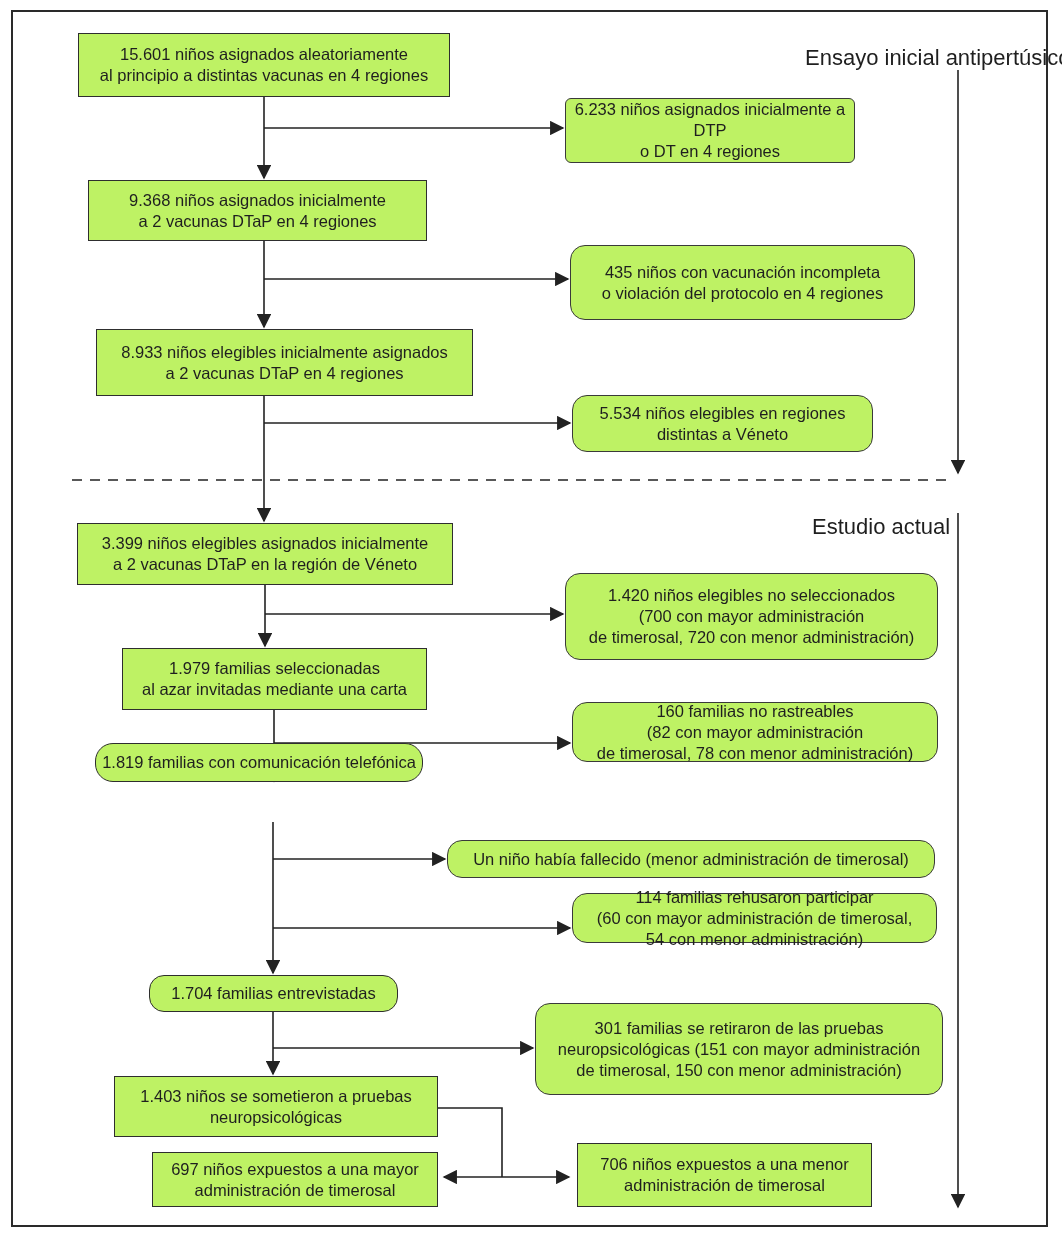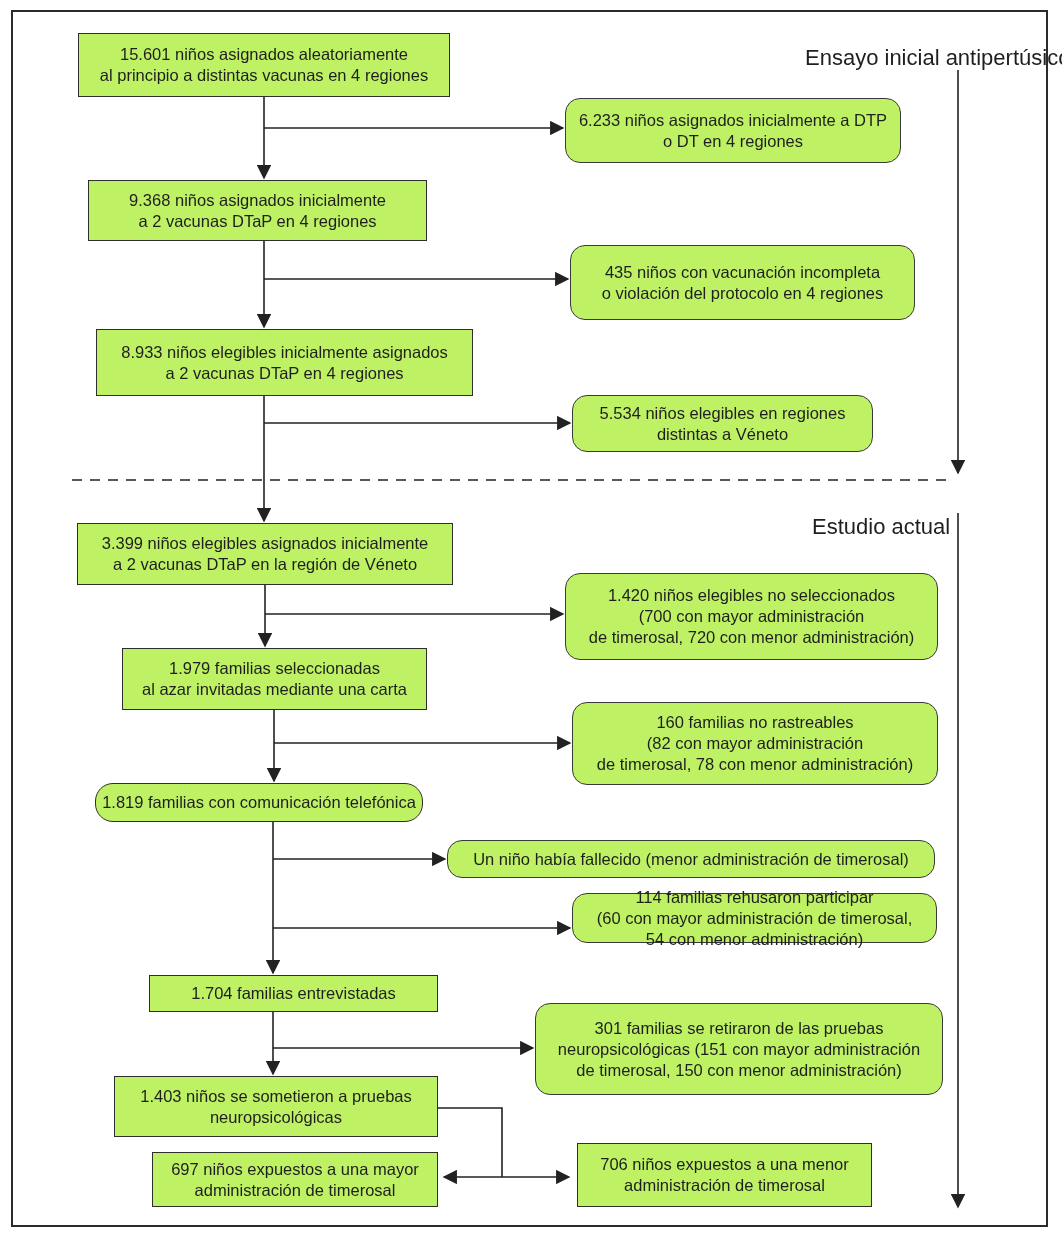--- a/index.html
+++ b/index.html
@@ -95,37 +95,37 @@
   <div class="box" style="left:78px; top:33px; width:372px; height:64px;">15.601 niños asignados aleatoriamente
 al principio a distintas vacunas en 4 regiones</div>
   <div class="box" style="left:88px; top:180px; width:339px; height:61px;">9.368 niños asignados inicialmente
 a 2 vacunas DTaP en 4 regiones</div>
   <div class="box" style="left:68px; top:329px; width:377px; height:67px;margin-left:28px;">8.933 niños elegibles inicialmente asignados
 a 2 vacunas DTaP en 4 regiones</div>
   <div class="box" style="left:77px; top:523px; width:376px; height:62px;">3.399 niños elegibles asignados inicialmente
 a 2 vacunas DTaP en la región de Véneto</div>
   <div class="box" style="left:122px; top:648px; width:305px; height:62px;">1.979 familias seleccionadas
 al azar invitadas mediante una carta</div>
-  <div class="box" style="left:95px; top:783px; width:328px; height:39px;border-radius:18px;">1.819 familias con comunicación telefónica</div>
-  <div class="box" style="left:149px; top:975px; width:289px; height:37px;">1.704 familias entrevistadas</div>
+  <div class="box" style="left:95px; top:743px; width:328px; height:39px;border-radius:18px;">1.819 familias con comunicación telefónica</div>
+  <div class="box" style="left:149px; top:975px; width:249px; height:37px;border-radius:15px;">1.704 familias entrevistadas</div>
   <div class="box" style="left:114px; top:1076px; width:324px; height:61px;">1.403 niños se sometieron a pruebas
 neuropsicológicas</div>
   <div class="box" style="left:152px; top:1152px; width:286px; height:55px;">697 niños expuestos a una mayor
 administración de timerosal</div>
 
-  <div class="box rounded" style="left:565px; top:98px; width:336px; height:65px;">6.233 niños asignados inicialmente a DTP
+  <div class="box rounded" style="left:565px; top:98px; width:290px; height:65px;border-radius:6px;">6.233 niños asignados inicialmente a DTP
 o DT en 4 regiones</div>
   <div class="box rounded" style="left:570px; top:245px; width:345px; height:75px;">435 niños con vacunación incompleta
 o violación del protocolo en 4 regiones</div>
   <div class="box rounded" style="left:572px; top:395px; width:301px; height:57px;">5.534 niños elegibles en regiones
 distintas a Véneto</div>
   <div class="box rounded" style="left:565px; top:573px; width:373px; height:87px;">1.420 niños elegibles no seleccionados
 (700 con mayor administración
 de timerosal, 720 con menor administración)</div>
-  <div class="box rounded" style="left:572px; top:702px; width:366px; height:83px;">160 familias no rastreables
+  <div class="box rounded" style="left:572px; top:702px; width:366px; height:60px;">160 familias no rastreables
 (82 con mayor administración
 de timerosal, 78 con menor administración)</div>
   <div class="box rounded" style="left:447px; top:840px; width:488px; height:38px;">Un niño había fallecido (menor administración de timerosal)</div>
   <div class="box rounded" style="left:572px; top:893px; width:365px; height:50px;">114 familias rehusaron participar
 (60 con mayor administración de timerosal,
 54 con menor administración)</div>
   <div class="box rounded" style="left:535px; top:1003px; width:408px; height:92px;">301 familias se retiraron de las pruebas
 neuropsicológicas (151 con mayor administración
 de timerosal, 150 con menor administración)</div>
   <div class="box" style="left:577px; top:1143px; width:295px; height:64px;">706 niños expuestos a una menor

